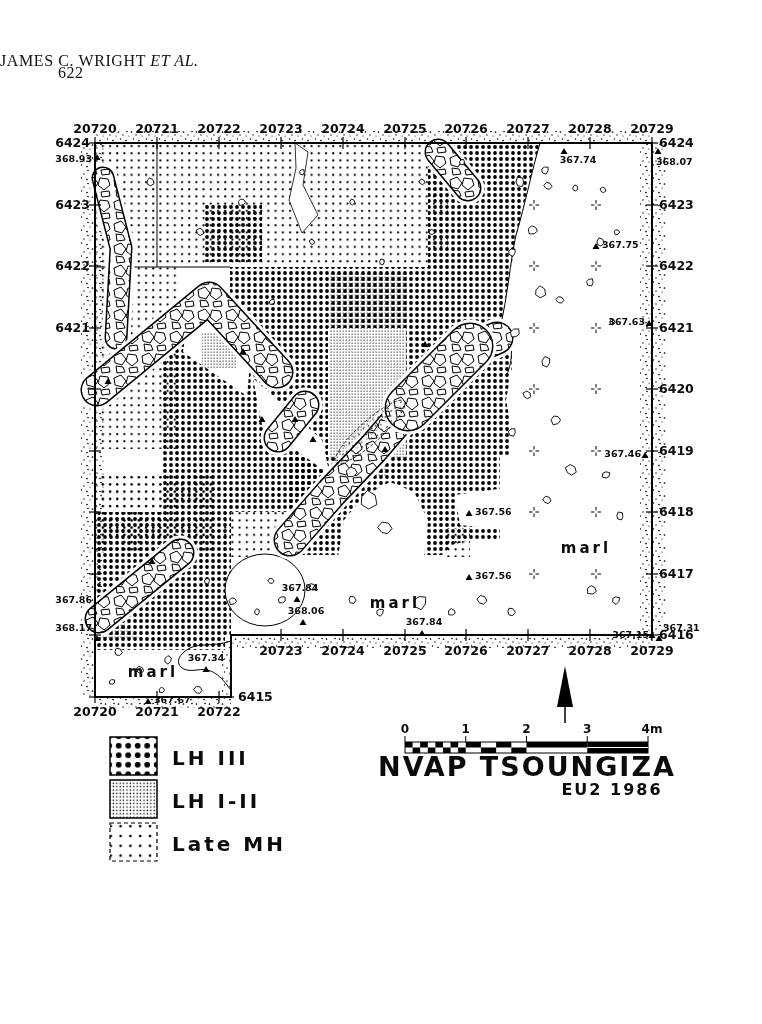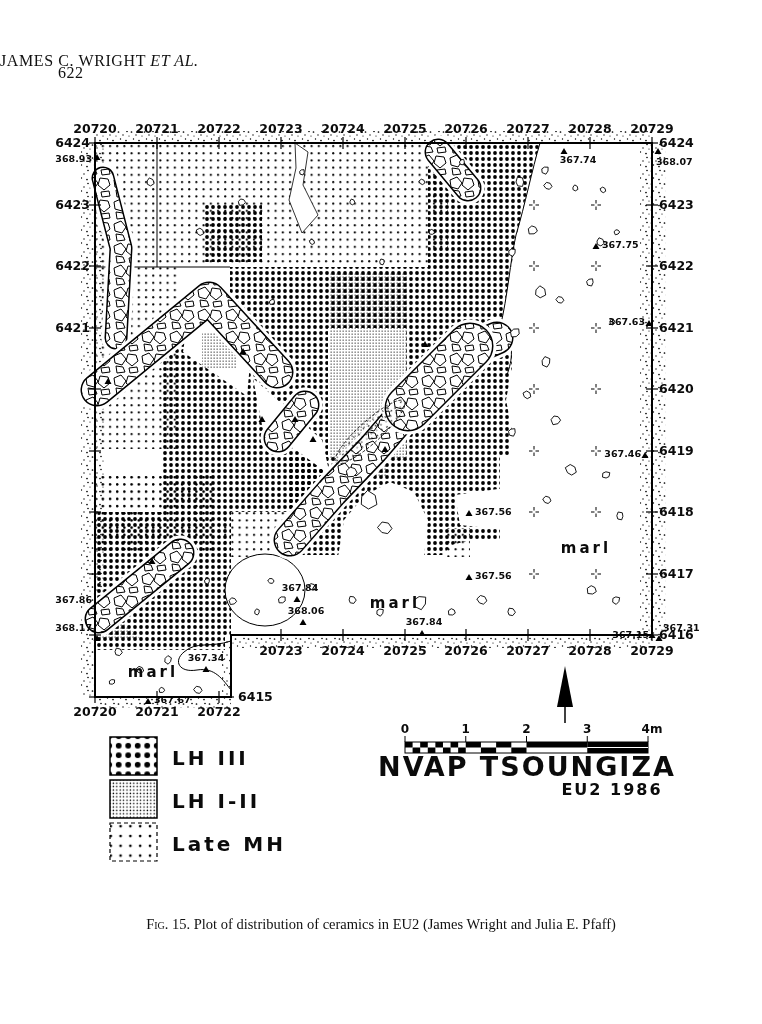--- a/index.html
+++ b/index.html
@@ -418,14 +418,13 @@
     <g>
       <rect x="110" y="737" width="47" height="38" fill="url(#lh3L)" stroke="#000" stroke-width="1.5"></rect>
       <text class="leg-t" x="172" y="765">LH III</text>
       <rect x="110" y="780" width="47" height="38" fill="url(#lh12L)" stroke="#000" stroke-width="1.5"></rect>
       <text class="leg-t" x="172" y="808">LH I-II</text>
       <rect x="110" y="823" width="47" height="38" fill="url(#mhL)" stroke="#000" stroke-width="1.2" stroke-dasharray="4 3"></rect>
       <text class="leg-t" x="172" y="851">Late MH</text>
     </g>
   </svg>
 
-  <div class="caption"><span class="fig">Fig. 15.</span><span>  Plot of distribution of ceramics in EU2 (James Wright and Julia E. Pfaff)</span></div>
 </div>
 
 </body></html>

